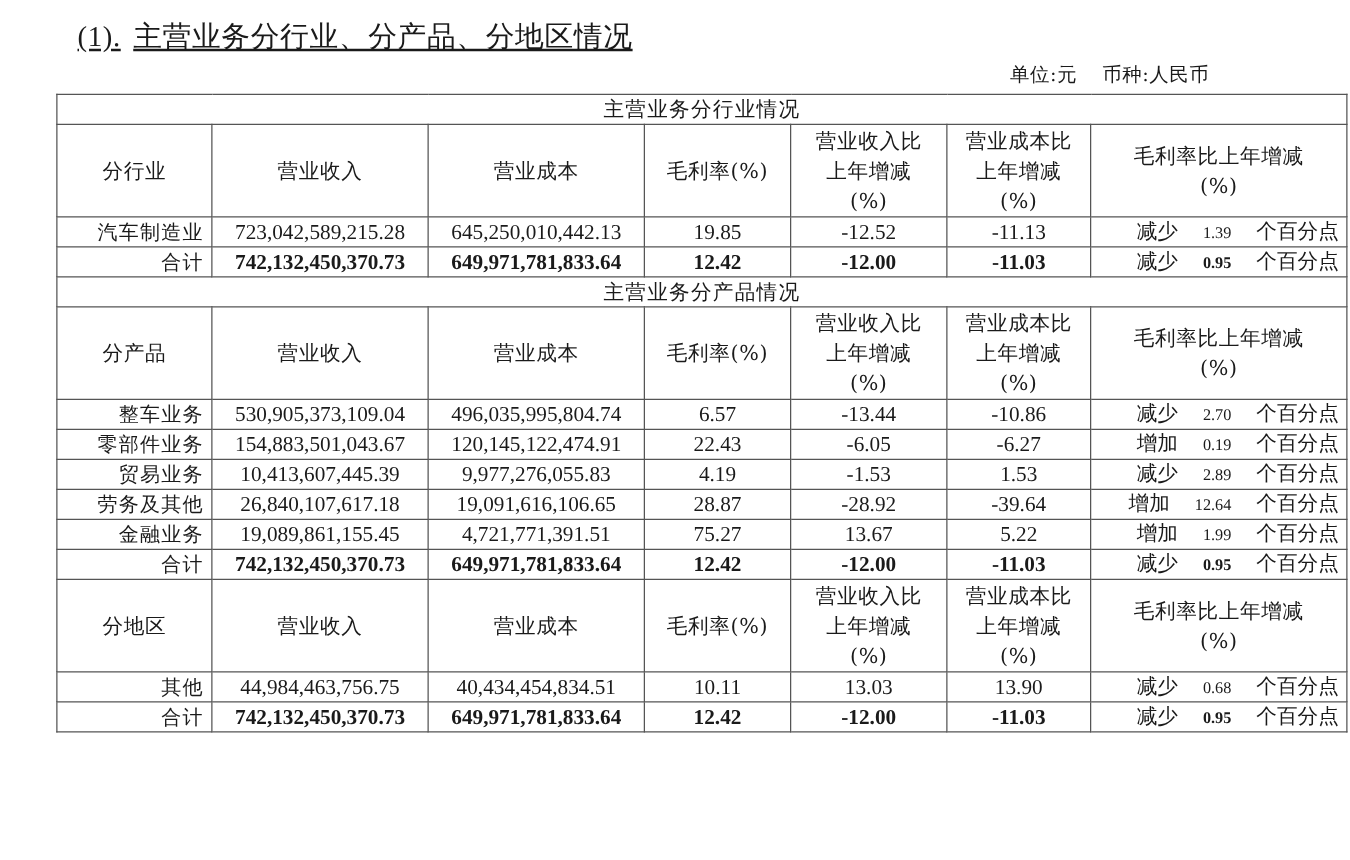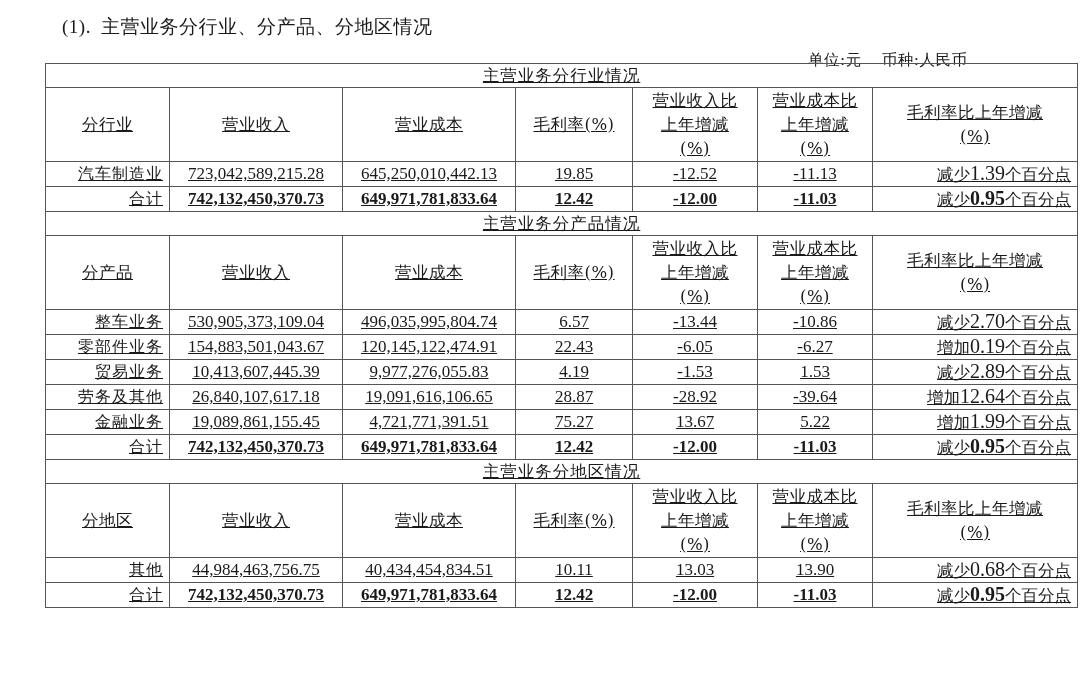--- a/index.html
+++ b/index.html
@@ -3,48 +3,47 @@
 <meta charset="utf-8">
 <style>
   html, body { margin: 0; padding: 0; background: #ffffff; }
   body {
     width: 1080px; height: 688px; position: relative; overflow: hidden;
     font-family: "DejaVu Serif", "Liberation Serif", serif;
     color: #1a1a1a;
   }
   .doc-title {
     position: absolute; left: 62px; top: 14px;
-    font-size: 19px; letter-spacing: 0.5px; white-space: nowrap;
+    font-size: 23px; letter-spacing: 0.5px; white-space: nowrap; text-decoration: underline;
   }
   .doc-title .num { font-family: "Liberation Serif", serif; margin-right: 10px; }
   .unit-line {
     position: absolute; left: 790px; top: 50px;
     font-size: 15.5px; white-space: nowrap; letter-spacing: 0.5px; margin-left: 18px;
   }
   .unit-line span + span { margin-left: 20px; }
 
   table.fin {
-    position: absolute; left: 45px; top: 63px;
+    position: absolute; left: 45px; top: 75px;
     border-collapse: collapse; table-layout: fixed;
     width: 1032px;
     font-size: 16px;
-    text-decoration: underline;
   }
   table.fin td {
     border: 1px solid #555555;
     padding: 0 6px;
     height: 23px; line-height: 22px;
     white-space: nowrap; overflow: hidden;
   }
   td.sec { text-align: center; font-size: 16.5px; letter-spacing: 1px; height: 23px; }
   tr.hdr td { height: 73px; text-align: center; line-height: 24px; font-size: 16.5px; letter-spacing: 0.5px; white-space: normal; }
   td.lbl { text-align: right; letter-spacing: 1px; }
   td.num { text-align: center; font-family: "Liberation Serif", serif; font-size: 17px; }
   td.chg { text-align: right; font-size: 16.5px; padding-right: 22px; }
-  td.chg .v { font-family: "Liberation Serif", serif; font-size: 20px; margin: 0 0; }
+  td.chg .v { font-family: "Liberation Serif", serif; font-size: 13px; margin: 0 20px; }
   tr.total td.num, tr.total td.chg .v { font-weight: bold; }
 </style>
 </head>
 <body>
 
 <div class="doc-title">
   <span class="num">(1).</span><span>主营业务分行业、分产品、分地区情况</span>
 </div>
 
 <div class="unit-line">
@@ -162,23 +161,20 @@
   <tr class="total">
     <td class="lbl">合计</td>
     <td class="num">742,132,450,370.73</td>
     <td class="num">649,971,781,833.64</td>
     <td class="num">12.42</td>
     <td class="num">-12.00</td>
     <td class="num">-11.03</td>
     <td class="chg"><span>减少</span><span class="v">0.95</span><span>个百分点</span></td>
   </tr>
 
-  <tr>
-    <td class="sec" colspan="7">主营业务分地区情况</td>
-  </tr>
   <tr class="hdr">
     <td>分地区</td>
     <td>营业收入</td>
     <td>营业成本</td>
     <td>毛利率(%)</td>
     <td><span>营业收入比</span><br><span>上年增减</span><br><span>(%)</span></td>
     <td><span>营业成本比</span><br><span>上年增减</span><br><span>(%)</span></td>
     <td><span>毛利率比上年增减</span><br><span>(%)</span></td>
   </tr>
 

